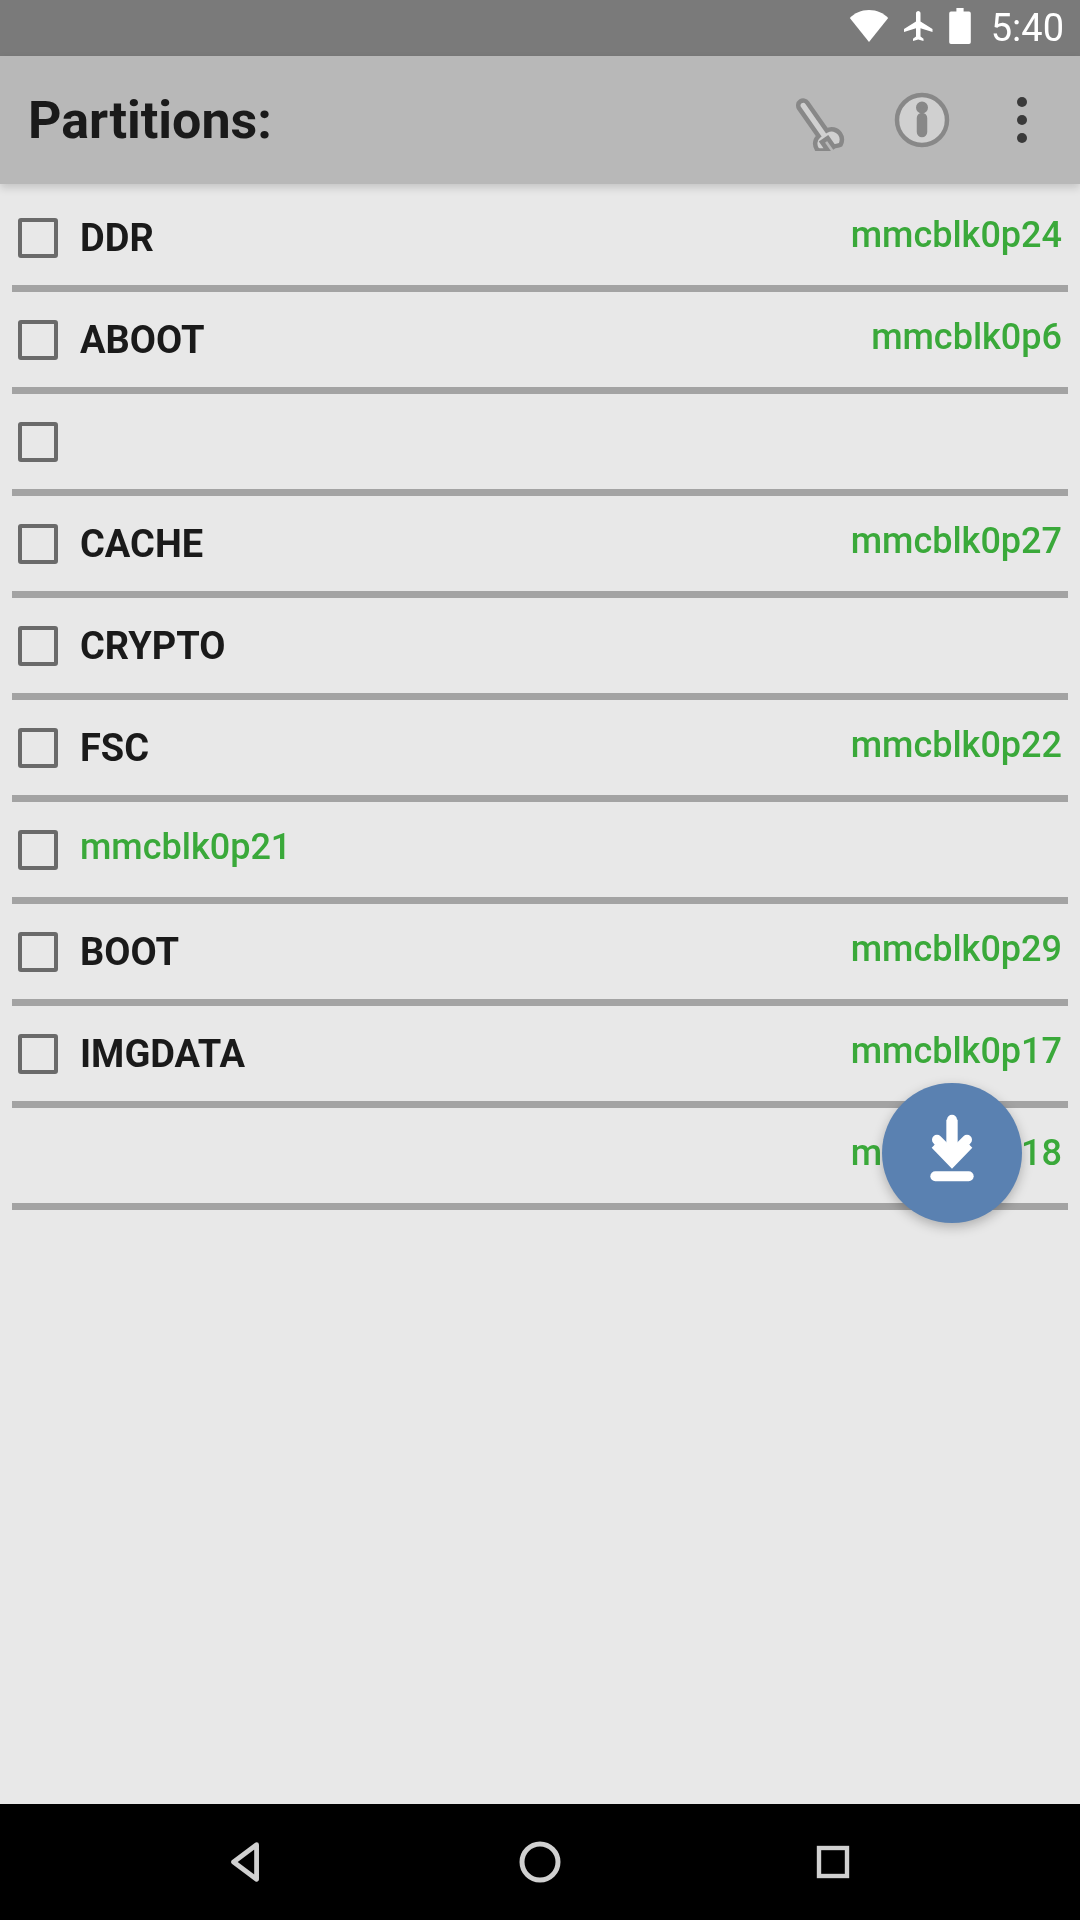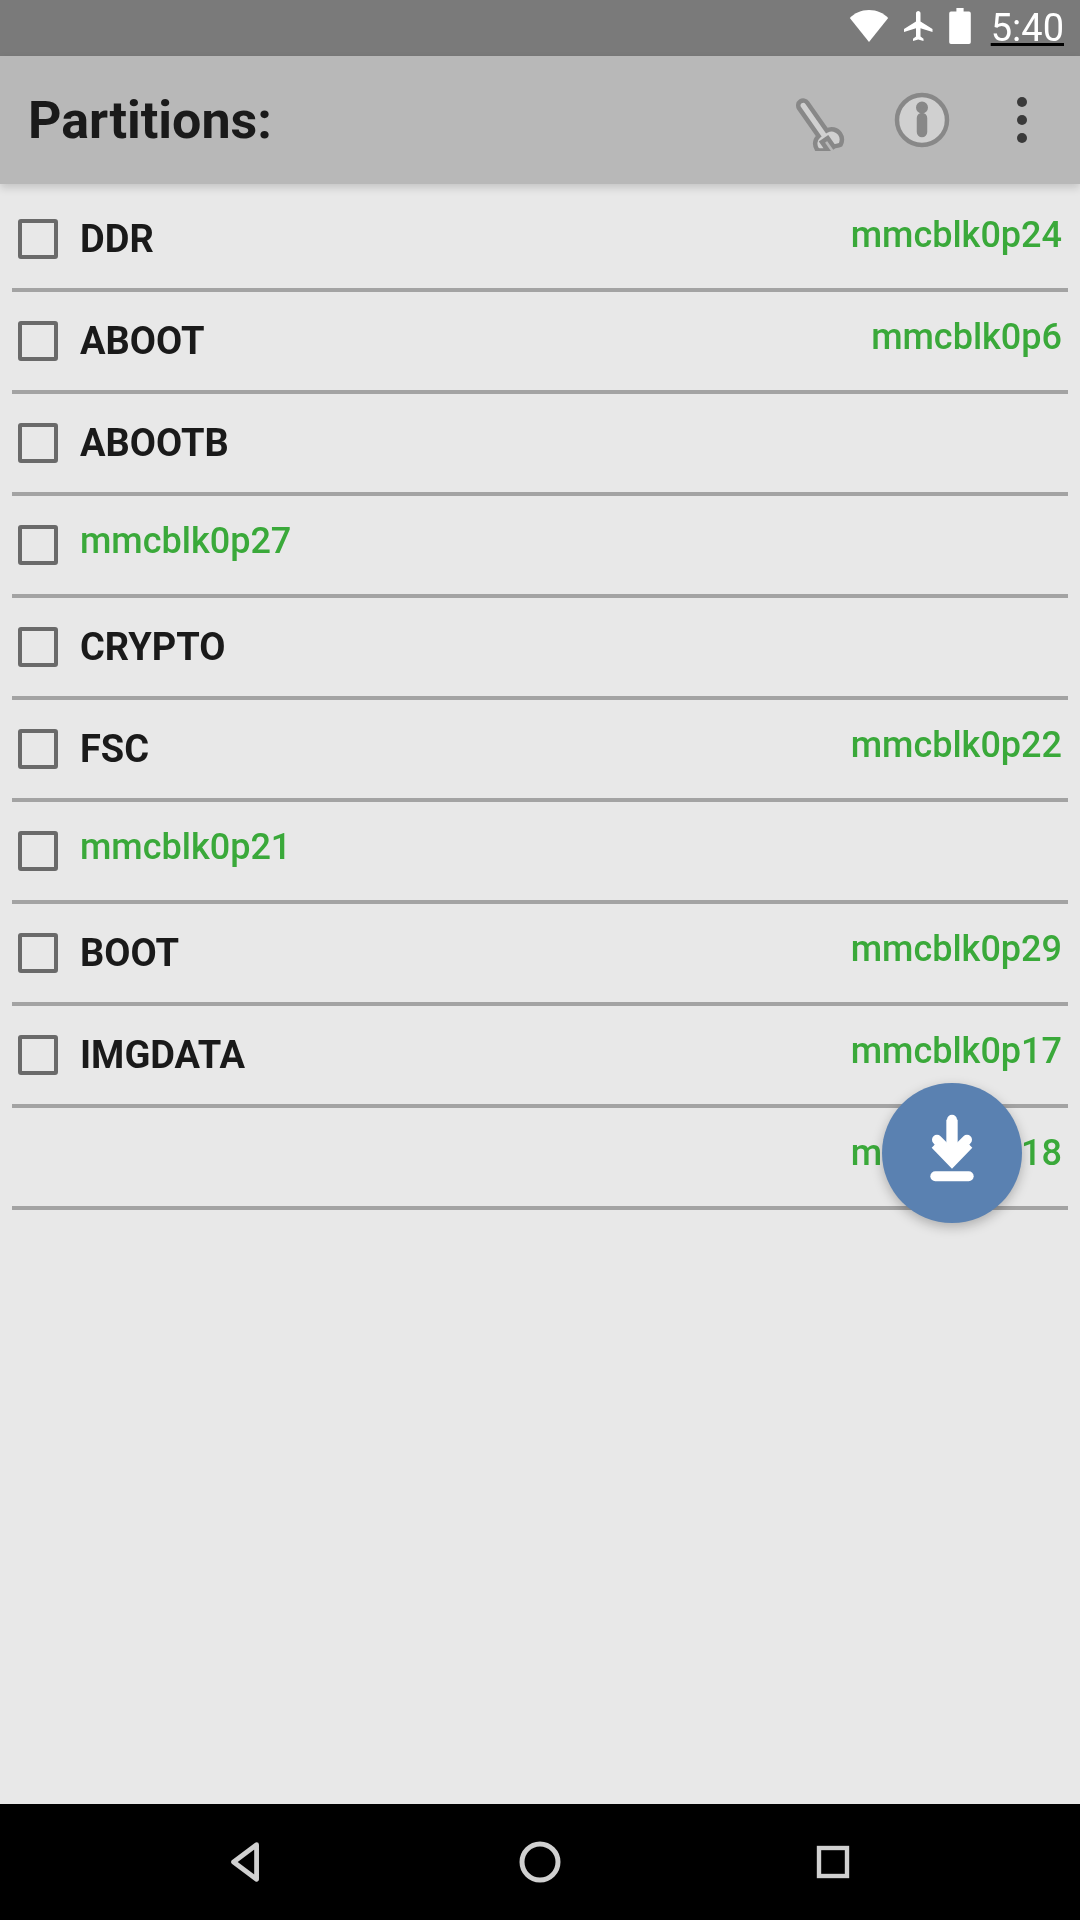--- a/index.html
+++ b/index.html
@@ -16,21 +16,20 @@
       position: relative;
     }
     .status-bar {
       height: 56px;
       background: #7a7a7a;
       display: flex;
       justify-content: flex-end;
       align-items: center;
       padding-right: 16px;
       gap: 12px;
-      text-decoration: underline;
     }
     .status-bar svg {
       fill: white;
     }
     .status-time {
       color: white;
       font-size: 38px;
       font-weight: 400;
       margin-left: 8px;
     }
@@ -76,21 +75,21 @@
     .list-container {
       position: relative;
       height: 1044px;
       overflow: hidden;
       padding: 6px 12px 0 12px;
     }
     .list-item {
       display: flex;
       align-items: center;
       height: 102px;
-      border-bottom: 4px solid #a3a3a3;
+      border-bottom: 7px solid #a3a3a3;
       padding: 0 6px;
       cursor: pointer;
     }
     .list-item:first-child {
       border-top: none;
     }
     .checkbox {
       width: 40px;
       height: 40px;
       border: 4px solid #6a6a6a;
@@ -200,24 +199,24 @@
       <span class="item-label">DDR</span>
       <span class="item-device">mmcblk0p24</span>
     </div>
     <div class="list-item">
       <div class="checkbox"></div>
       <span class="item-label">ABOOT</span>
       <span class="item-device">mmcblk0p6</span>
     </div>
     <div class="list-item">
       <div class="checkbox"></div>
-      <span class="item-label">ABOOTB</span>
-    </div>
-    <div class="list-item">
-      <div class="checkbox"></div>
+    </div>
+    <div class="list-item">
+      <div class="checkbox"></div>
+      <span class="item-label">CACHE</span>
       <span class="item-device">mmcblk0p27</span>
     </div>
     <div class="list-item">
       <div class="checkbox"></div>
       <span class="item-label">CRYPTO</span>
     </div>
     <div class="list-item">
       <div class="checkbox"></div>
       <span class="item-label">FSC</span>
       <span class="item-device">mmcblk0p22</span>

